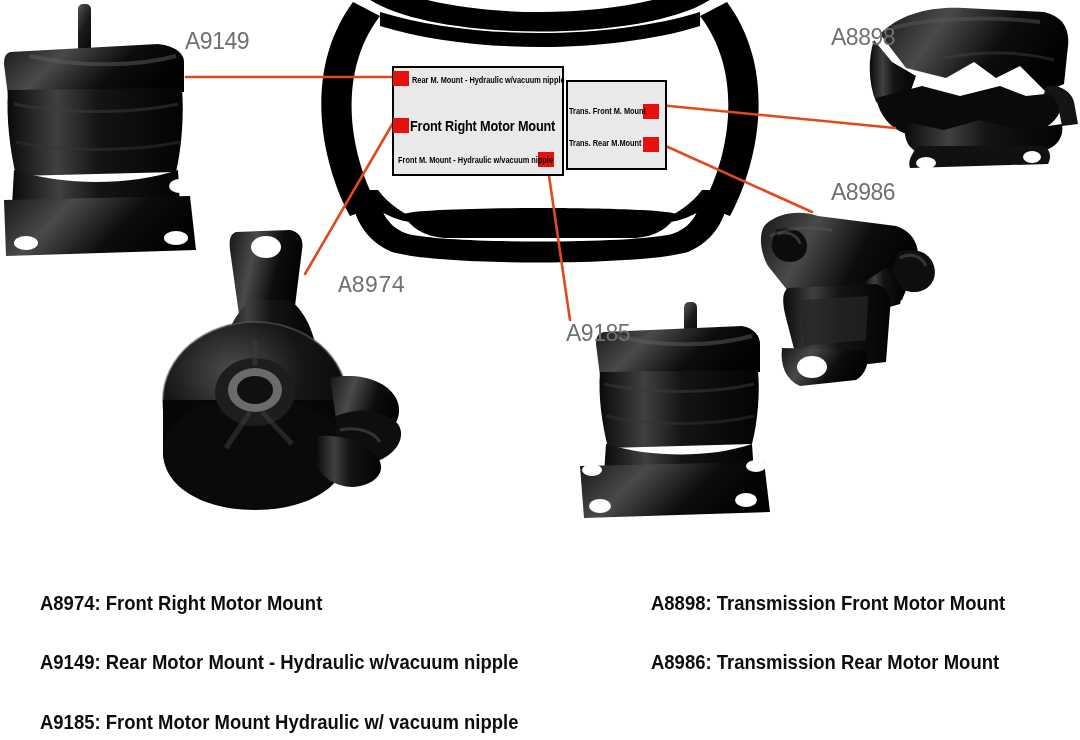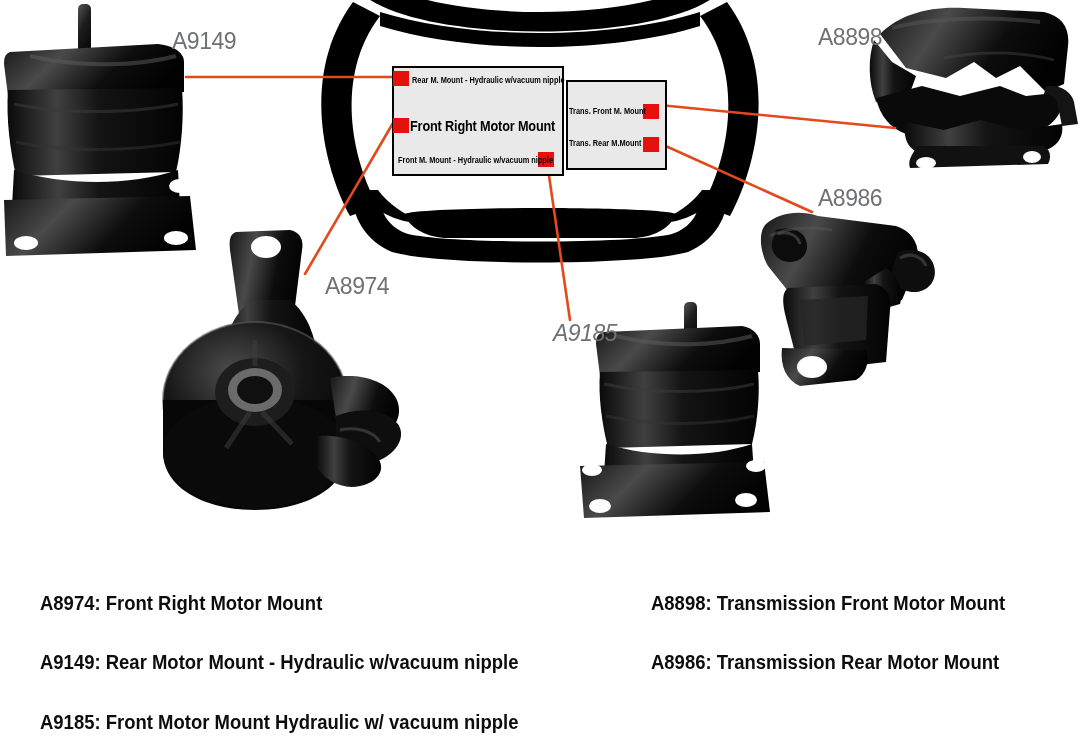--- a/index.html
+++ b/index.html
@@ -24,20 +24,21 @@
   
   .callout-label {
     position: absolute;
     font-family: "Liberation Sans", sans-serif;
     font-size: 23px;
     font-weight: 400;
     letter-spacing: -0.5px;
     color: #6f7173;
     white-space: nowrap;
     line-height: 1;
+    margin-left: 13px;
   }
 
   
   .schem-box {
     position: absolute;
     background: #e9e9e9;
     border: 2px solid #000000;
     box-sizing: border-box;
   }
   .box-left  { left: 392px; top: 66px;  width: 172px; height: 110px; }
@@ -255,23 +256,23 @@
 
   <div class="schem-text t-small" style="left:412px;top:76px;">Rear M. Mount - Hydraulic w/vacuum nipple</div>
   <div class="schem-text t-big" style="left:410px;top:118px;">Front Right Motor Mount</div>
   <div class="schem-text t-small" style="left:398px;top:156px;">Front M. Mount - Hydraulic w/vacuum nipple</div>
 
   <div class="schem-text t-small" style="left:569px;top:107px;">Trans. Front M. Mount</div>
   <div class="schem-text t-small" style="left:569px;top:139px;">Trans. Rear M.Mount</div>
 
   <div class="callout-label" style="left:172px;top:30px;">A9149</div>
   <div class="callout-label" style="left:818px;top:26px;">A8898</div>
-  <div class="callout-label" style="left:818px;top:187px;text-align:right;">A8986</div>
-  <div class="callout-label" style="left:325px;top:275px;">A8974</div>
-  <div class="callout-label" style="left:553px;top:322px;font-style:italic;">A9185</div>
+  <div class="callout-label" style="left:818px;top:181px;text-align:right;">A8986</div>
+  <div class="callout-label" style="left:325px;top:275px;font-family:Liberation Mono, monospace;">A8974</div>
+  <div class="callout-label" style="left:553px;top:322px;">A9185</div>
 
   <div class="legend-item" style="left:40px;top:592px;">A8974: Front Right Motor Mount</div>
   <div class="legend-item" style="left:40px;top:651px;">A9149: Rear Motor Mount - Hydraulic w/vacuum nipple</div>
   <div class="legend-item" style="left:40px;top:711px;">A9185: Front Motor Mount  Hydraulic w/ vacuum nipple</div>
 
   <div class="legend-item" style="left:651px;top:592px;">A8898: Transmission Front Motor Mount</div>
   <div class="legend-item" style="left:651px;top:651px;">A8986: Transmission Rear Motor Mount</div>
 
 </div>
 

